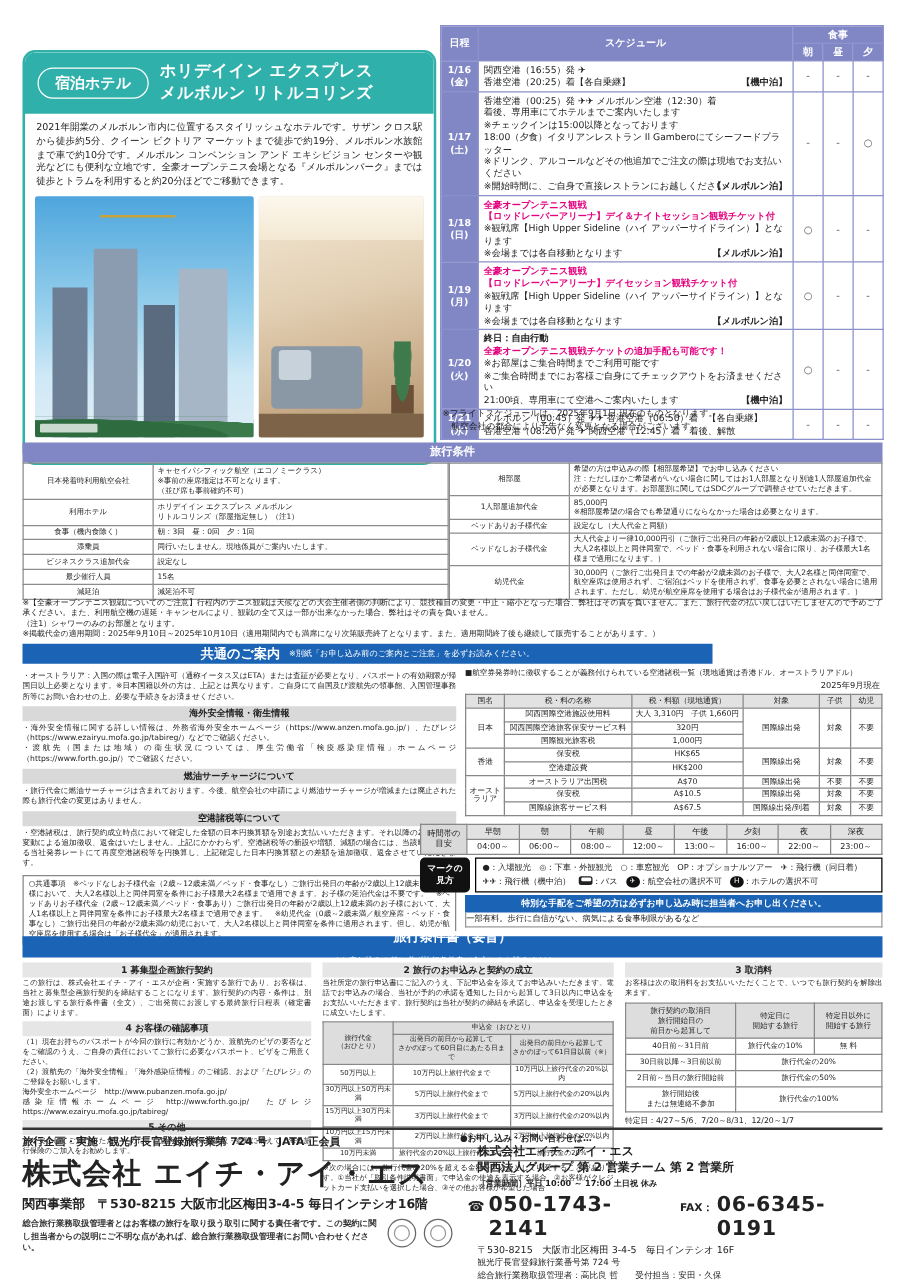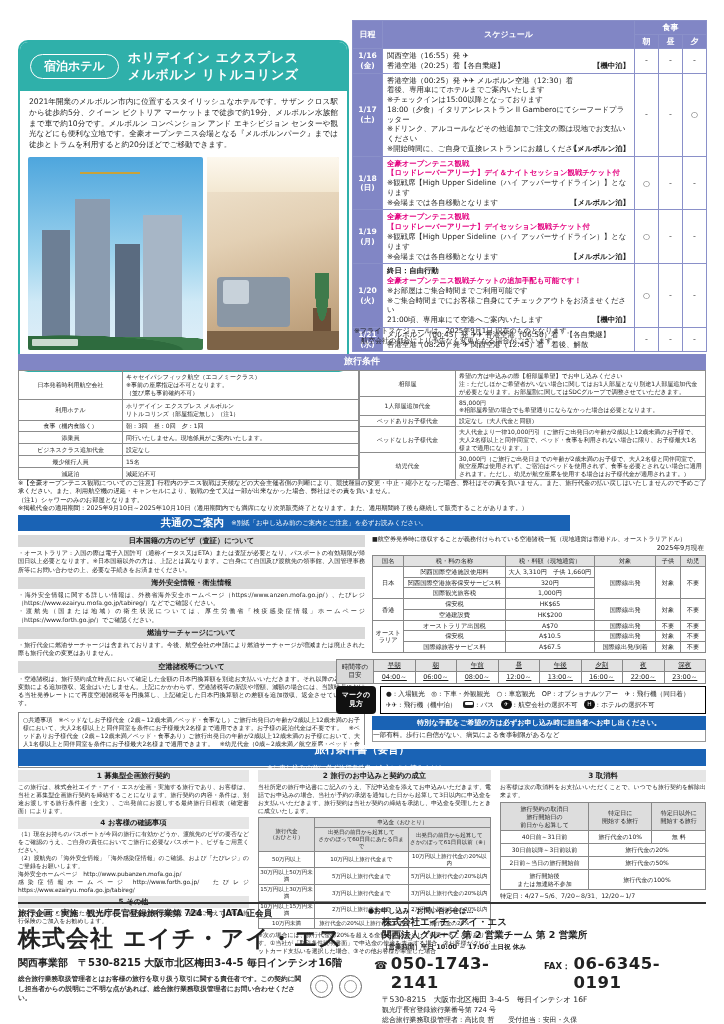--- a/index.html
+++ b/index.html
@@ -75,21 +75,21 @@
 
   #common-right { left:372px; top:535px; width:334px; }
   .tax-intro { font-size:6.1px; line-height:1.35; }
   .tax-asof { text-align:right; font-size:6.6px; padding:1px 2px 2px 0; }
   table.tax { width:100%; font-size:6.2px; text-align:center; }
   table.tax th, table.tax td { border:1px solid #888; padding:1px; line-height:1.25; }
   table.tax th { background:#e2e2e2; font-weight:normal; }
 
   #timeband { left:336px; top:659px; width:370px; display:flex; }
   .tb-label { width:37px; background:#d9d9d9; border:1px solid #888; border-right:none; font-size:6.6px; display:flex; align-items:center; justify-content:center; text-align:center; line-height:1.2; }
-  table.tb { flex:1; font-size:6.5px; text-align:center;text-decoration:underline; }
+  table.tb { flex:1; font-size:6.5px; text-align:center; }
   table.tb th, table.tb td { border:1px solid #888; padding:1px 0; }
   table.tb th { background:#e2e2e2; font-weight:normal; }
 
   #marks { left:336px; top:686px; width:370px; display:flex; gap:4px; align-items:stretch; }
   .mk-label { width:40px; background:#111; color:#fff; border-radius:4px; font-size:7px; font-weight:bold; display:flex; align-items:center; justify-content:center; text-align:center; line-height:1.25; }
   .mk-box { flex:1; border:1.5px solid #000; padding:2px 5px; font-size:6.6px; line-height:1.65; }
   .pill { display:inline-block; background:#111; color:#fff; border-radius:5px; padding:0 3px; font-size:5.8px; line-height:1.5; vertical-align:0.5px; }
   .busicon { position:relative; display:inline-block; width:11px; height:7px; background:#222; border-radius:2px; vertical-align:-1px; }
   .busicon::after { content:""; position:absolute; left:1.5px; right:1.5px; top:1.5px; height:2.5px; background:#fff; border-radius:1px; }
 
@@ -358,21 +358,20 @@
     <div>（注1）シャワーのみのお部屋となります。</div>
     <div>※掲載代金の適用期間：2025年9月10日～2025年10月10日（適用期間内でも満席になり次第販売終了となります。また、適用期間終了後も継続して販売することがあります。）</div>
   </div>
 
   <div id="common-banner" class="abs banner">
     <span class="banner-title">共通のご案内</span>
     <span class="banner-note">※別紙「お申し込み前のご案内とご注意」を必ずお読みください。</span>
   </div>
 
   <div id="common-left" class="abs">
-    <div class="gray-h" style="margin-top:0">日本国籍の方のビザ（査証）について</div>
     <div class="sec-body">・オーストラリア：入国の際は電子入国許可（通称イータス又はETA）または査証が必要となり、パスポートの有効期限が帰国日以上必要となります。※日本国籍以外の方は、上記とは異なります。ご自身にて自国及び渡航先の領事館、入国管理事務所等にお問い合わせの上、必要な手続きをお済ませください。</div>
     <div class="gray-h">海外安全情報・衛生情報</div>
     <div class="sec-body pre">・海外安全情報に関する詳しい情報は、外務省海外安全ホームページ（https://www.anzen.mofa.go.jp/）、たびレジ（https://www.ezairyu.mofa.go.jp/tabireg/）などでご確認ください。
 ・渡航先（国または地域）の衛生状況については、厚生労働省「検疫感染症情報」ホームページ（https://www.forth.go.jp/）でご確認ください。</div>
     <div class="gray-h">燃油サーチャージについて</div>
     <div class="sec-body">・旅行代金に燃油サーチャージは含まれております。今後、航空会社の申請により燃油サーチャージが増減または廃止された際も旅行代金の変更はありません。</div>
     <div class="gray-h">空港諸税等について</div>
     <div class="sec-body">・空港諸税は、旅行契約成立時点において確定した金額の日本円換算額を別途お支払いいただきます。それ以降の為替相場の変動による追加徴収、返金はいたしません。上記にかかわらず、空港諸税等の新設や増額、減額の場合には、当該時点における当社発券レートにて再度空港諸税等を円換算し、上記確定した日本円換算額との差額を追加徴収、返金させていただきます。</div>
     <div id="kyotsu-box">○共通事項　※ベッドなしお子様代金（2歳～12歳未満／ベッド・食事なし）ご旅行出発日の年齢が2歳以上12歳未満のお子様において、大人2名様以上と同伴同室を条件にお子様最大2名様まで適用できます。お子様の延泊代金は不要です。　※ベッドありお子様代金（2歳～12歳未満／ベッド・食事あり）ご旅行出発日の年齢が2歳以上12歳未満のお子様において、大人1名様以上と同伴同室を条件にお子様最大2名様まで適用できます。　※幼児代金（0歳～2歳未満／航空座席・ベッド・食事なし）ご旅行出発日の年齢が2歳未満の幼児において、大人2名様以上と同伴同室を条件に適用されます。但し、幼児が航空座席を使用する場合は「お子様代金」が適用されます。</div>
   </div>

